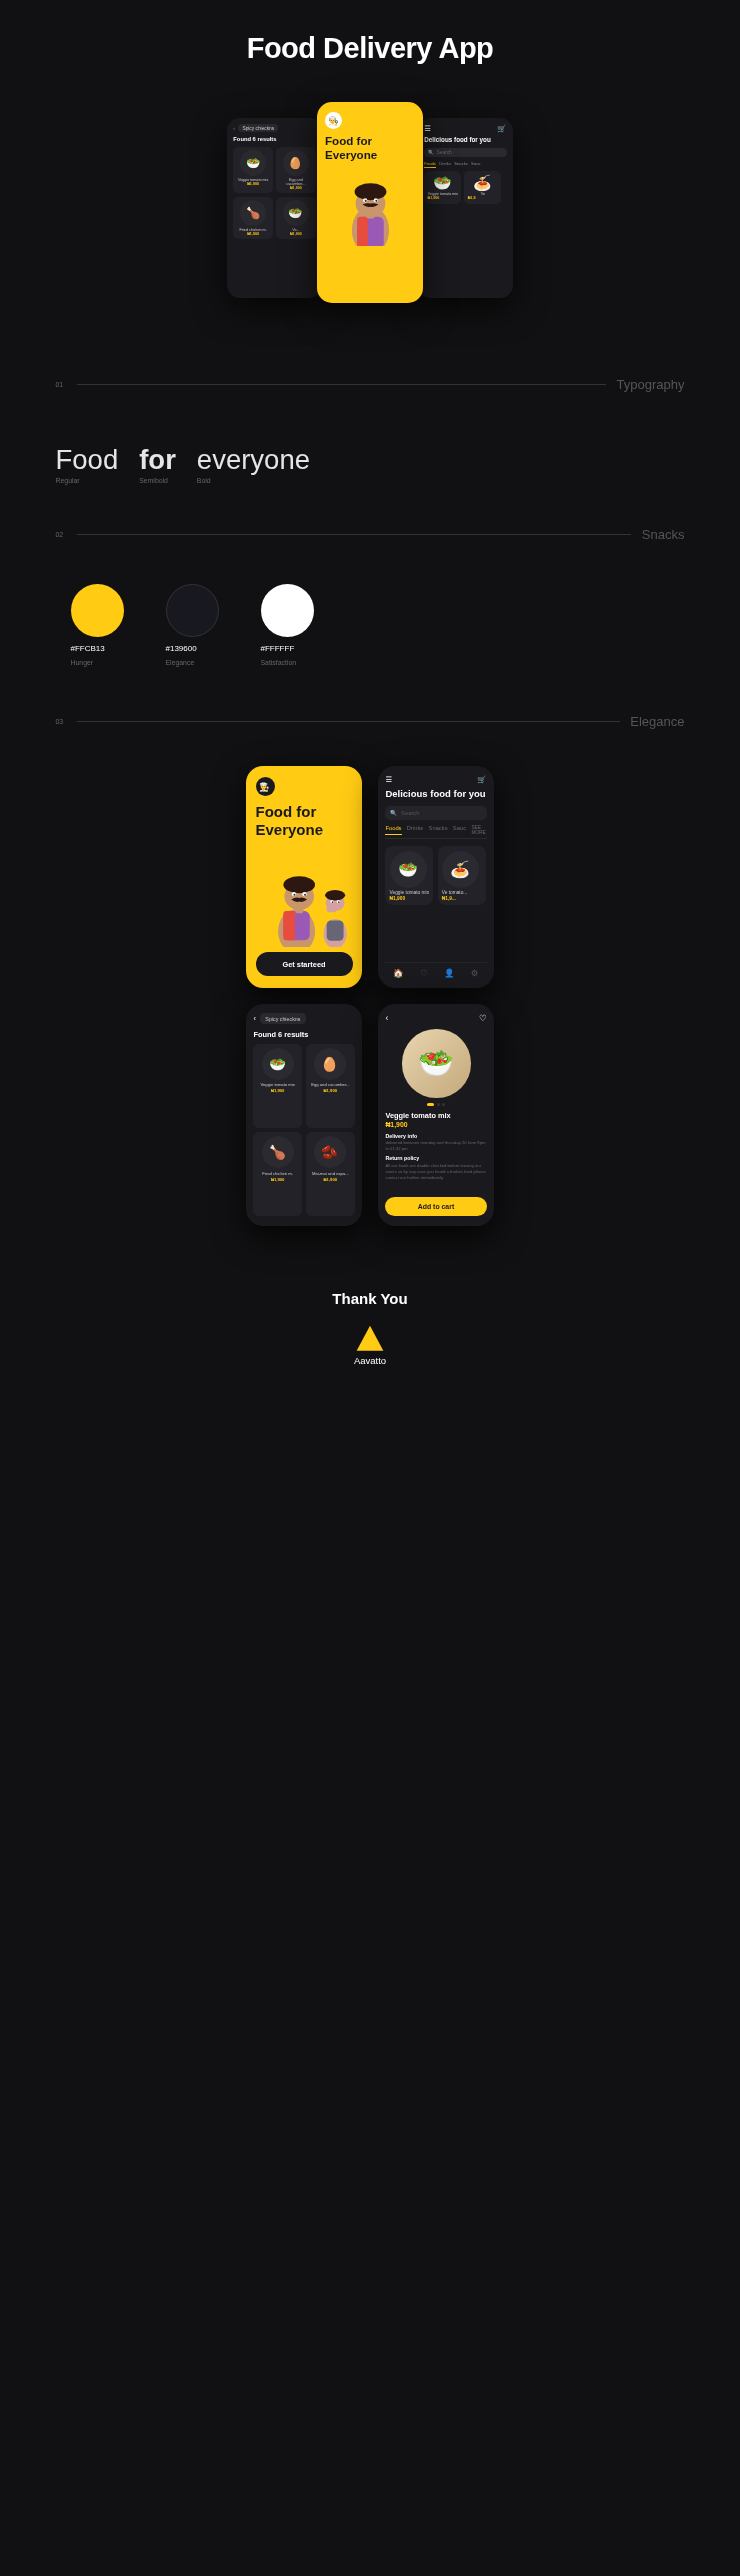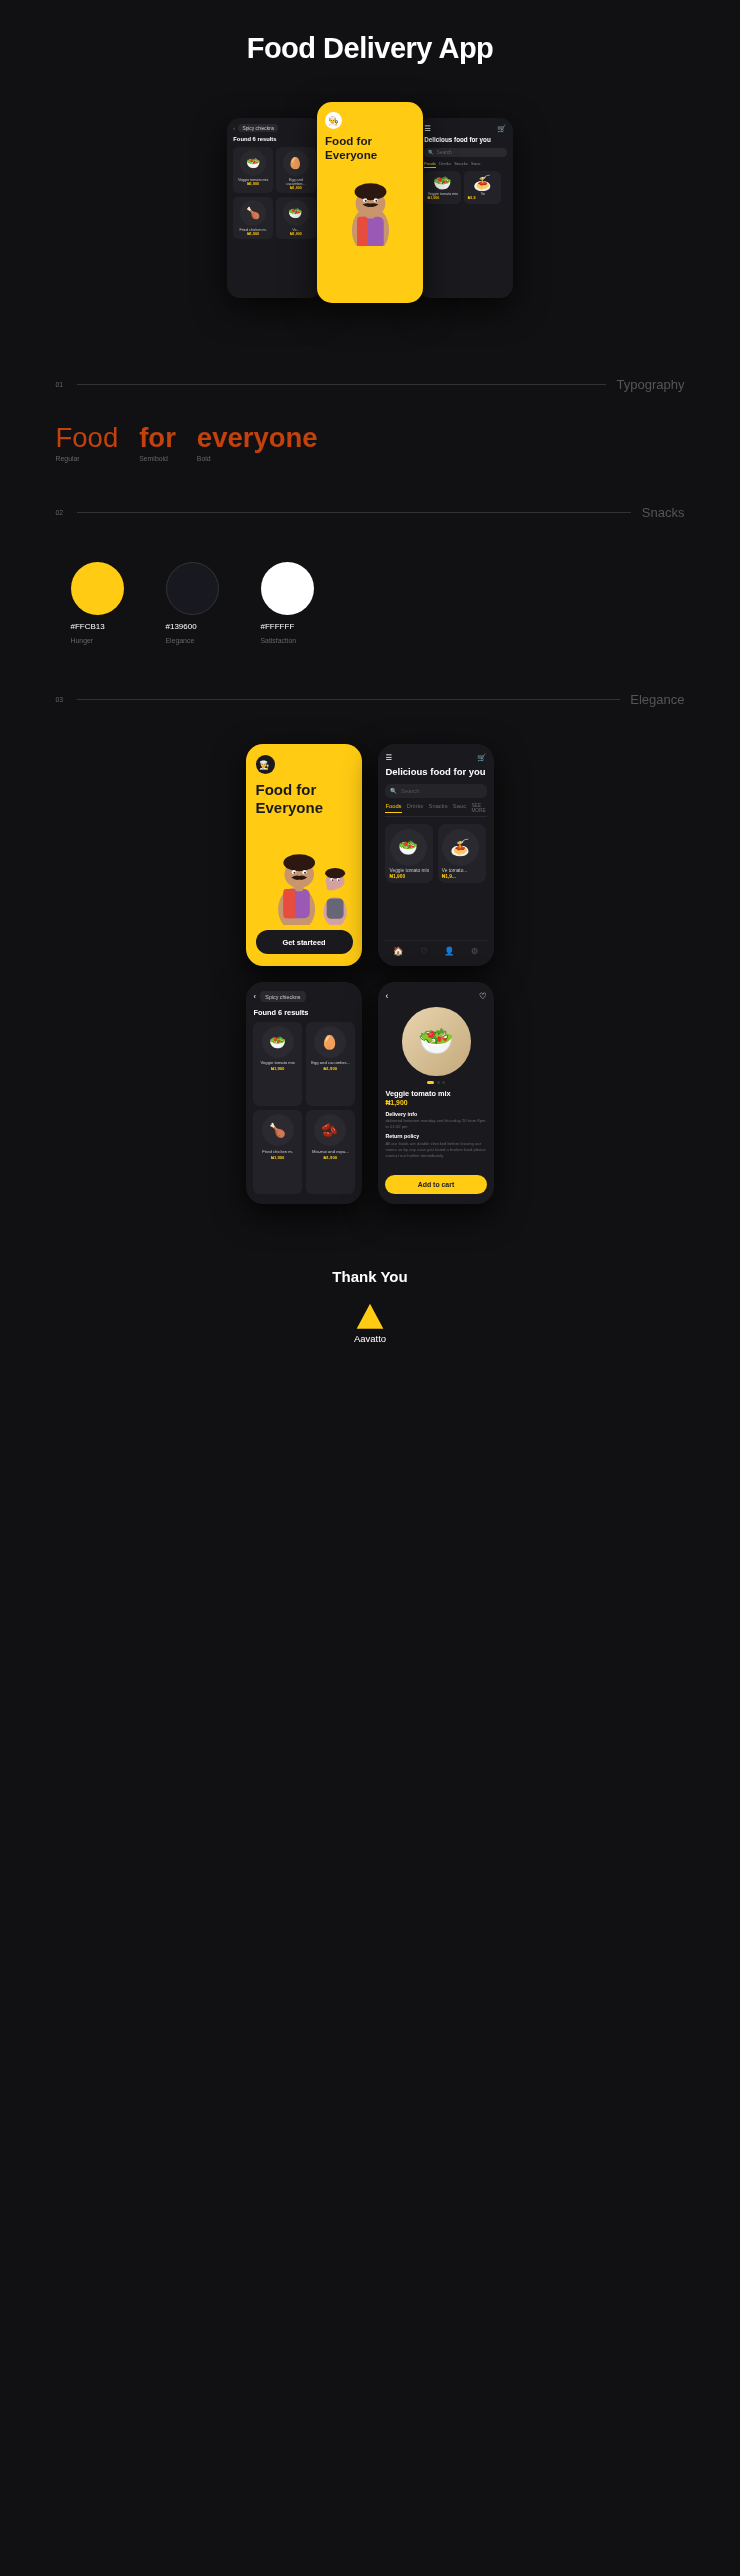--- a/index.html
+++ b/index.html
@@ -283,25 +283,25 @@
       gap: 21px;
       align-items: baseline;
     }
     .font-item {
       display: flex;
       flex-direction: column;
     }
     .font-word {
       font-size: 27.5px;
       line-height: 1;
-      color: #c2410c;
+      color: #e5e5e5;
     }
     .font-word.regular { font-weight: 400; }
     .font-word.semibold { font-weight: 600; }
-    .font-word.bold { font-weight: 700; }
+    .font-word.bold { font-weight: 400; margin-top: 22px; }
     .font-style-label {
       font-size: 6.9px;
       color: #666;
       margin-top: 4.2px;
     }
 
     
     .colors-section {
       width: 85%;
       padding: 16px 0 32px;

